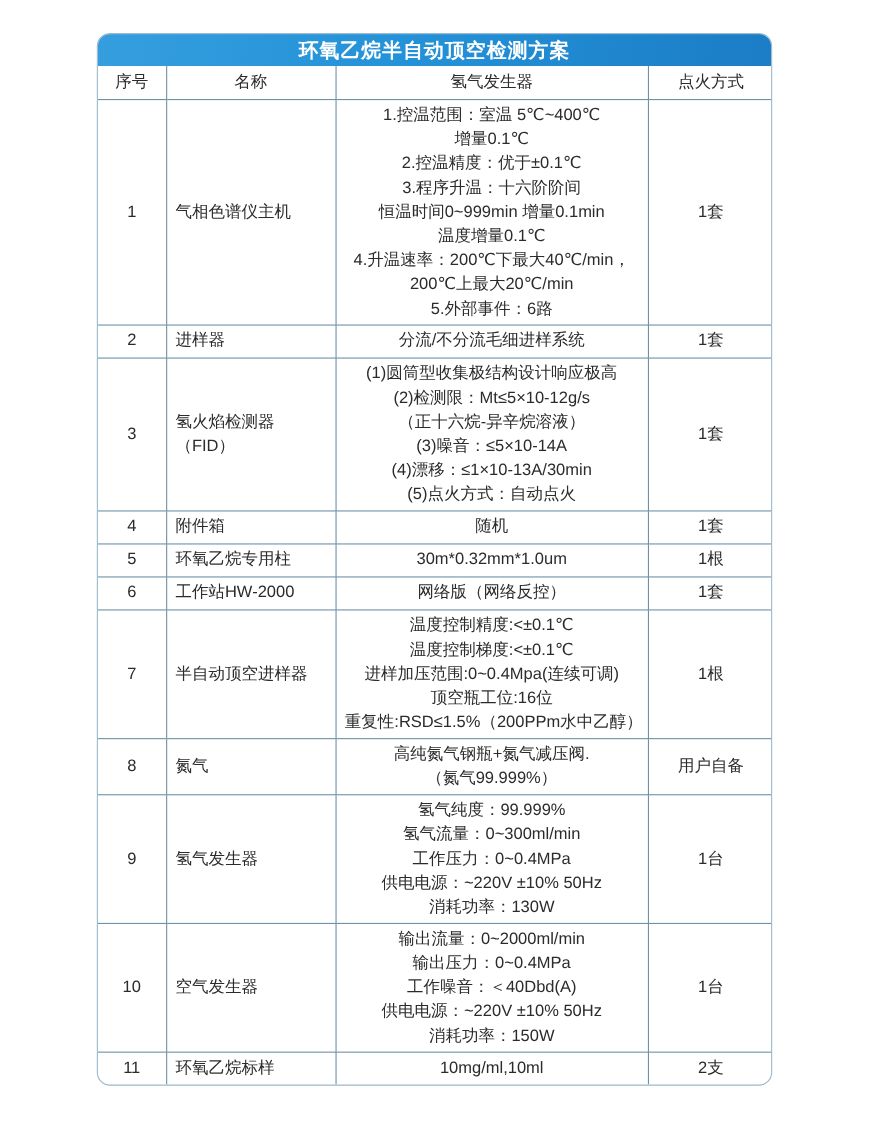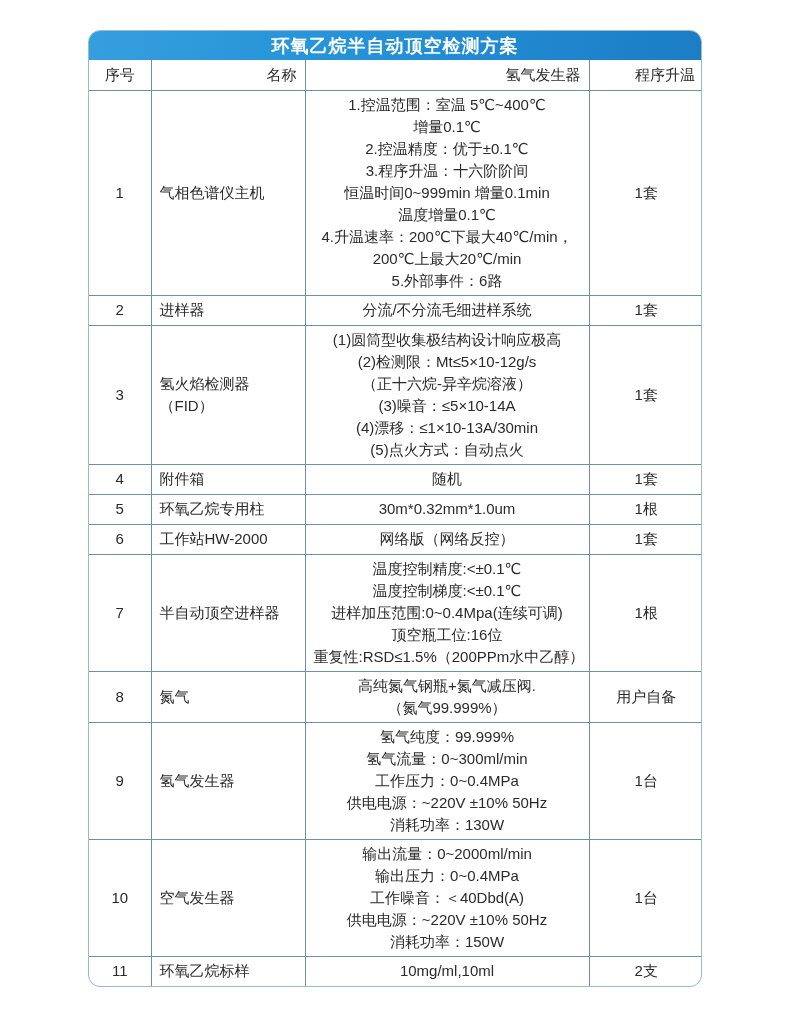--- a/index.html
+++ b/index.html
@@ -60,21 +60,21 @@
     overflow: hidden;
   }
   table.spec-table th:last-child,
   table.spec-table td:last-child { border-right: none; }
   table.spec-table tr:last-child td { border-bottom: none; }
   table.spec-table tr { height: 30px; }
   col.c-no   { width: 62px; }
   col.c-name { width: 154px; }
   col.c-spec { width: 284px; }
   col.c-qty  { width: 114px; }
-  th { text-align: right; }
+  th { text-align: center; }
   th.h-no { text-align: center; }
   td.td-no { text-align: center; }
   td.td-name { text-align: left; padding-left: 10px; }
   td.td-spec { text-align: center; font-size: 14.5px; }
   td.td-spec .spec-line { white-space: nowrap; }
   td.td-qty { text-align: center; padding-left: 9px; }
 </style>
 </head>
 <body>
 
@@ -86,21 +86,21 @@
         <col class="c-no">
           <col class="c-name">
           <col class="c-spec">
           <col class="c-qty">
       </colgroup>
       <thead>
         <tr>
           <th class="h-no">序号</th>
           <th>名称</th>
           <th>氢气发生器</th>
-          <th>程序升温</th>
+          <th>点火方式</th>
         </tr>
       </thead>
       <tbody>
           <tr>
             <td class="td-no">1</td>
             <td class="td-name">气相色谱仪主机</td>
             <td class="td-spec">
               <div class="spec-line">1.控温范围：室温 5℃~400℃</div>
               <div class="spec-line">增量0.1℃</div>
               <div class="spec-line">2.控温精度：优于±0.1℃</div>

